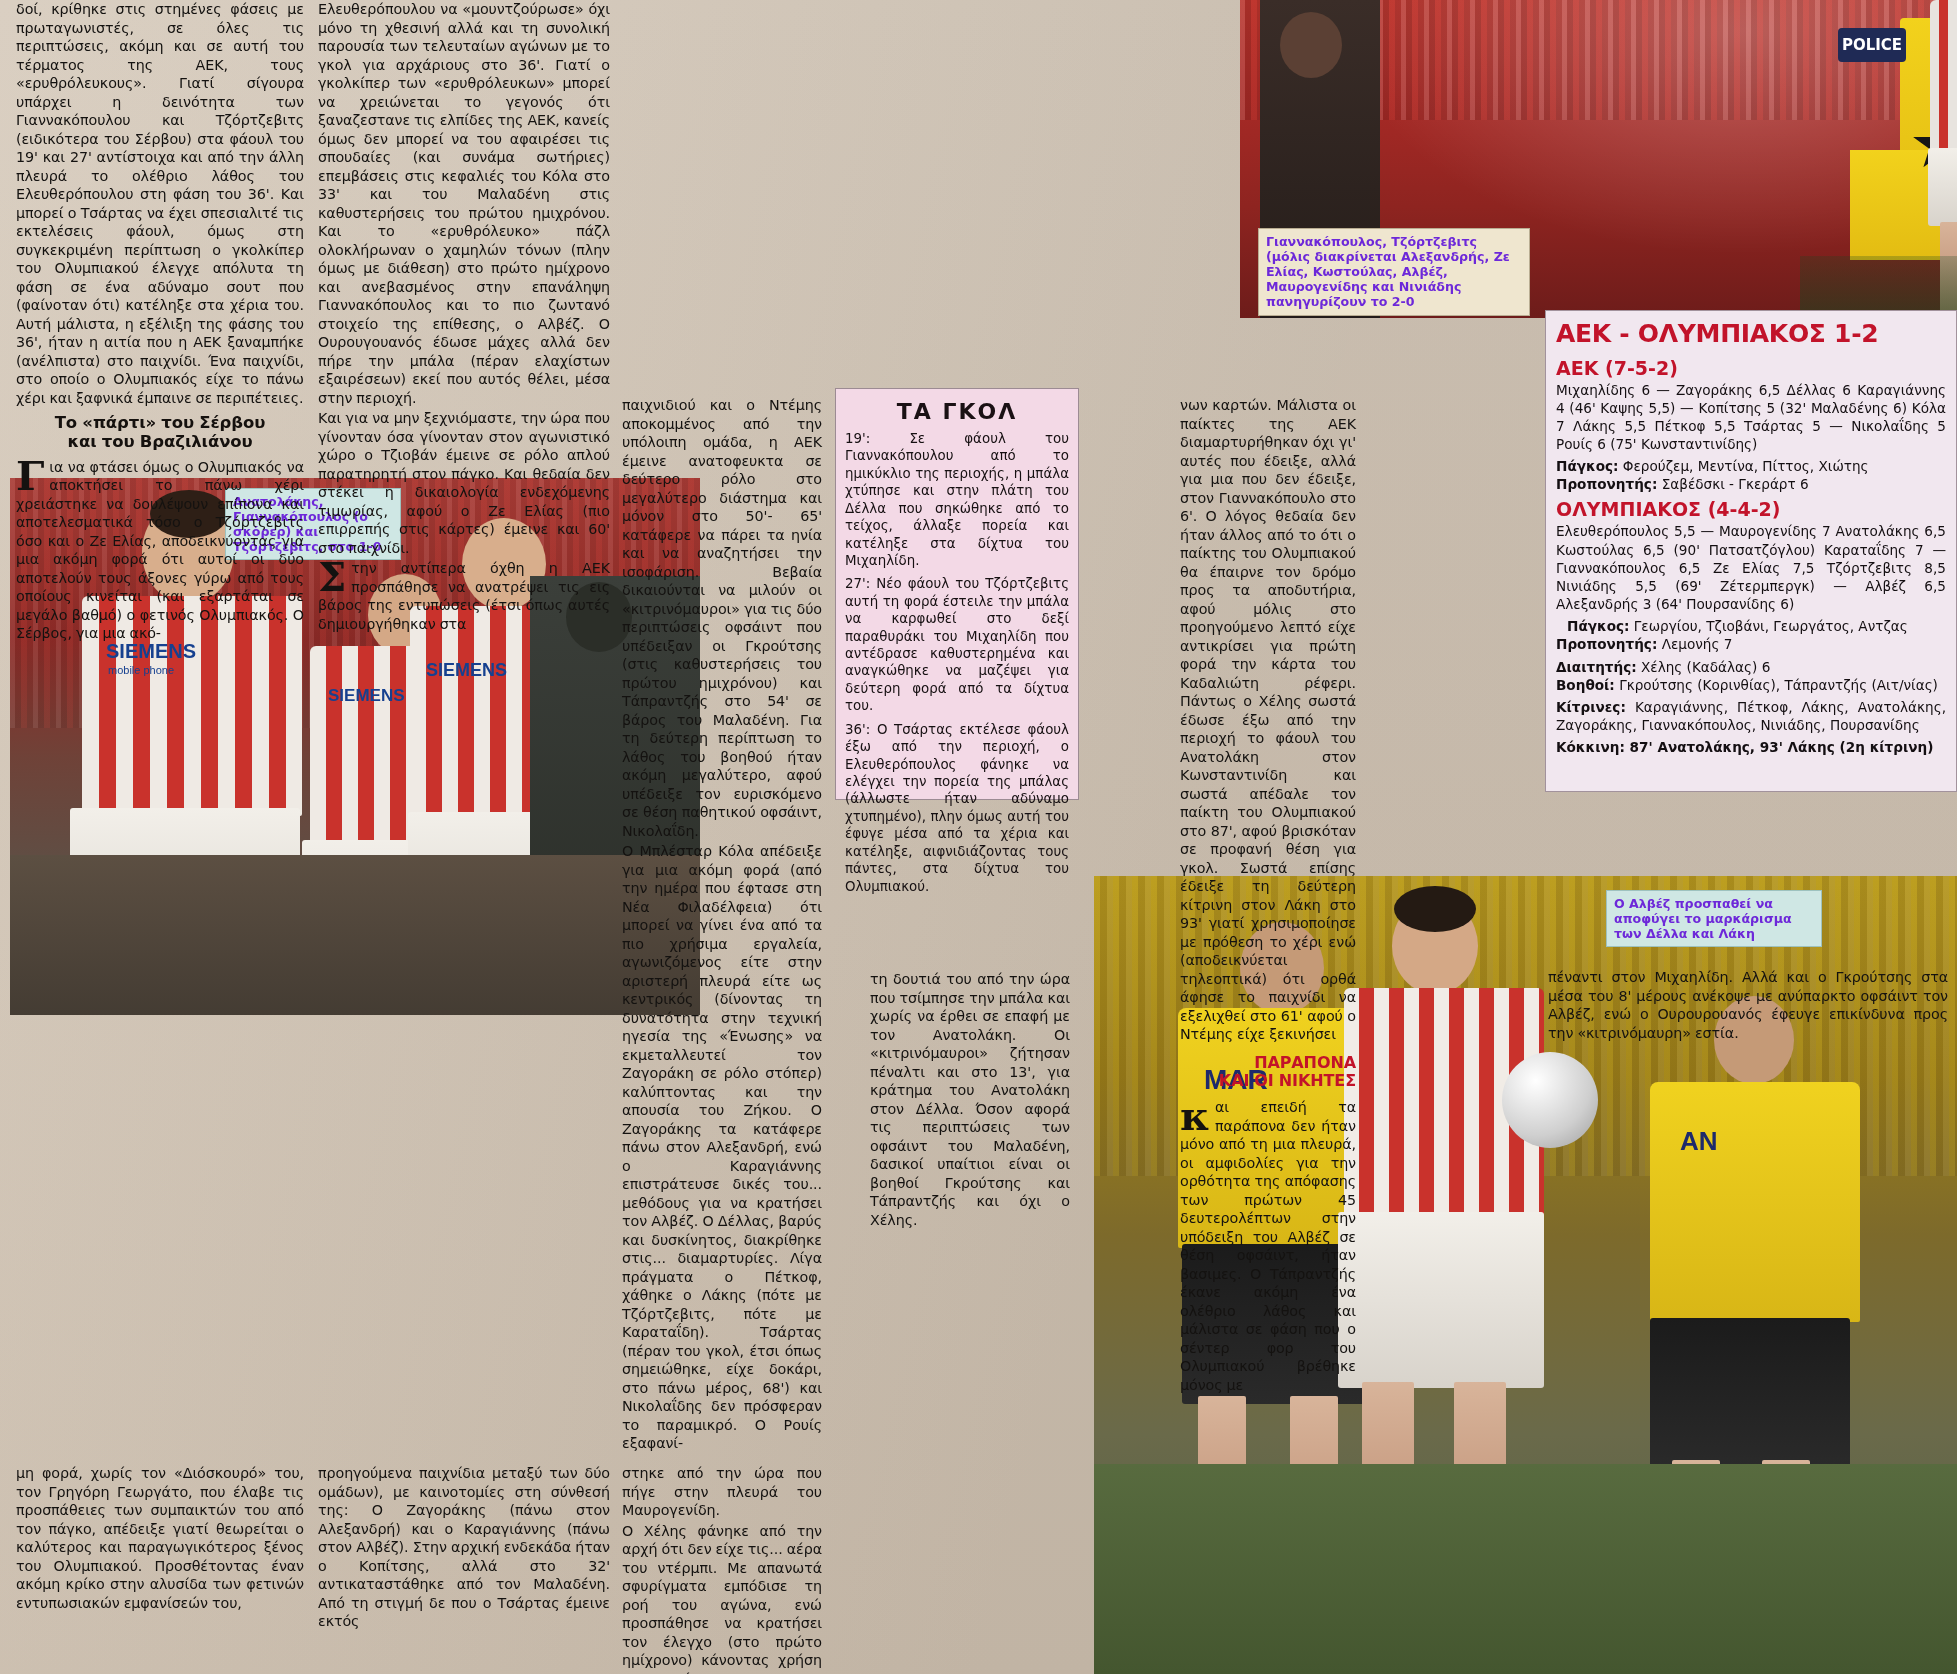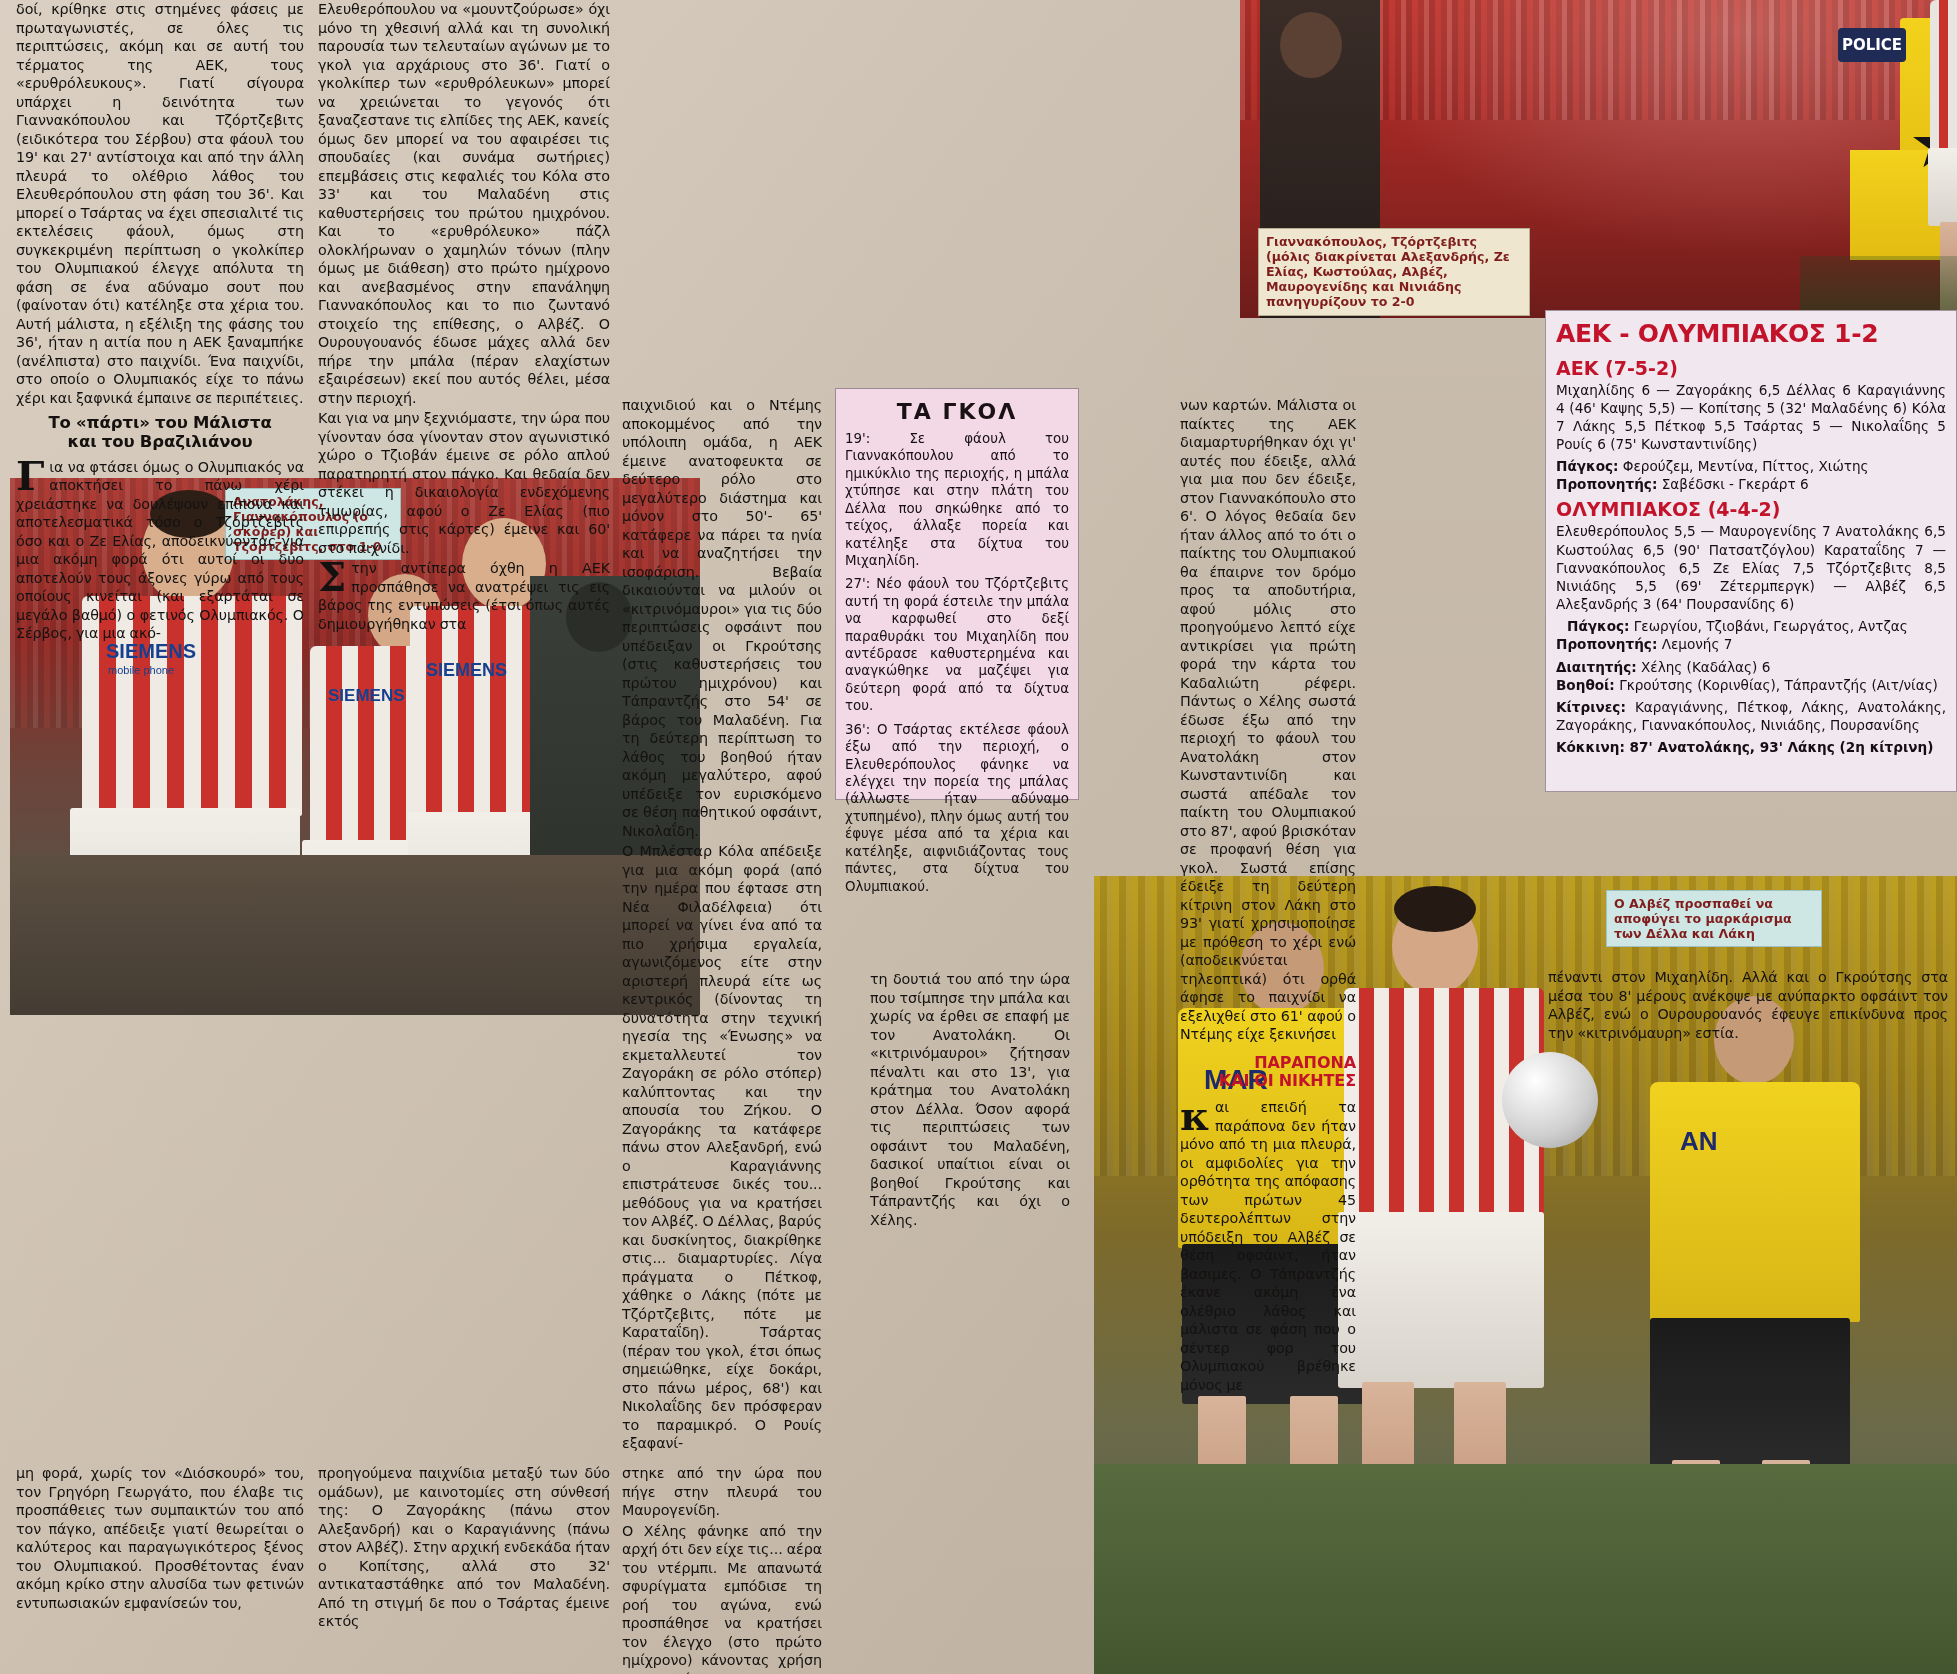--- a/index.html
+++ b/index.html
@@ -95,21 +95,21 @@
     background: linear-gradient(180deg,#f2d21c,#e3bc12);
   }
 
   
   .caption {
     position: absolute;
     font-family: "DejaVu Sans", sans-serif;
     font-weight: bold;
     font-size: 12.6px;
     line-height: 1.2;
-    color: #7f1d1d;
+    color: #6d28d9;
     background: #efe6cf;
     border: 1px solid #b9ad92;
     padding: 5px 7px;
   }
   .caption.teal { background: #cfe7e4; border-color: #9ec2bf; }
 
   
   #photo-mid {
     left: 10px; top: 478px; width: 690px; height: 537px;
     background:
@@ -277,21 +277,21 @@
     <div class="leg" style="left:578px; top:584px; width:48px; height:190px;"></div>
     <div class="leg" style="left:668px; top:584px; width:48px; height:190px;"></div>
 
     <div style="position:absolute; left:0; bottom:0; width:100%; height:210px; background:linear-gradient(180deg,#586b3f,#44562f);"></div>
   </div>
 
   <div class="caption teal" style="left:1606px; top:890px; width:200px;">Ο Αλβέζ προσπαθεί να αποφύγει το μαρκάρισμα των Δέλλα και Λάκη</div>
 
   <div class="col" style="left:16px; top:0px; width:288px;">
     <p>δοί, κρίθηκε στις στημένες φάσεις με πρωταγωνιστές, σε όλες τις περιπτώσεις, ακόμη και σε αυτή του τέρματος της ΑΕΚ, τους «ερυθρόλευκους». Γιατί σίγουρα υπάρχει η δεινότητα των Γιαννακόπουλου και Τζόρτζεβιτς (ειδικότερα του Σέρβου) στα φάουλ του 19' και 27' αντίστοιχα και από την άλλη πλευρά το ολέθριο λάθος του Ελευθερόπουλου στη φάση του 36'. Και μπορεί ο Τσάρτας να έχει σπεσιαλιτέ τις εκτελέσεις φάουλ, όμως στη συγκεκριμένη περίπτωση ο γκολκίπερ του Ολυμπιακού έλεγχε απόλυτα τη φάση σε ένα αδύναμο σουτ που (φαίνοταν ότι) κατέληξε στα χέρια του. Αυτή μάλιστα, η εξέλιξη της φάσης του 36', ήταν η αιτία που η ΑΕΚ ξαναμπήκε (ανέλπιστα) στο παιχνίδι. Ένα παιχνίδι, στο οποίο ο Ολυμπιακός είχε το πάνω χέρι και ξαφνικά έμπαινε σε περιπέτειες.</p>
-    <div class="sub-head" style="white-space:pre-line;">Το «πάρτι» του Μάλιστα
+    <div class="sub-head" style="white-space:pre-line;">Το «πάρτι» του Σέρβου
 και του Βραζιλιάνου</div>
     <p class="dropcap">Για να φτάσει όμως ο Ολυμπιακός να αποκτήσει το πάνω χέρι χρειάστηκε να δουλέψουν επίπονα και αποτελεσματικά τόσο ο Τζόρτζεβιτς όσο και ο Ζε Ελίας, αποδεικνύοντας για μια ακόμη φορά ότι αυτοί οι δύο αποτελούν τους άξονες γύρω από τους οποίους κινείται (και εξαρτάται σε μεγάλο βαθμό) ο φετινός Ολυμπιακός. Ο Σέρβος, για μια ακό-</p>
   </div>
 
   <div class="col" style="left:16px; top:1464px; width:288px;">
     <p>μη φορά, χωρίς τον «Διόσκουρό» του, τον Γρηγόρη Γεωργάτο, που έλαβε τις προσπάθειες των συμπαικτών του από τον πάγκο, απέδειξε γιατί θεωρείται ο καλύτερος και παραγωγικότερος ξένος του Ολυμπιακού. Προσθέτοντας έναν ακόμη κρίκο στην αλυσίδα των φετινών εντυπωσιακών εμφανίσεών του,</p>
   </div>
 
   <div class="col" style="left:318px; top:0px; width:292px;">
     <p>Ελευθερόπουλου να «μουντζούρωσε» όχι μόνο τη χθεσινή αλλά και τη συνολική παρουσία των τελευταίων αγώνων με το γκολ για αρχάριους στο 36'. Γιατί ο γκολκίπερ των «ερυθρόλευκων» μπορεί να χρειώνεται το γεγονός ότι ξαναζεστανε τις ελπίδες της ΑΕΚ, κανείς όμως δεν μπορεί να του αφαιρέσει τις σπουδαίες (και συνάμα σωτήριες) επεμβάσεις στις κεφαλιές του Κόλα στο 33' και του Μαλαδένη στις καθυστερήσεις του πρώτου ημιχρόνου. Και το «ερυθρόλευκο» πάζλ ολοκλήρωναν ο χαμηλών τόνων (πλην όμως με διάθεση) στο πρώτο ημίχρονο και ανεβασμένος στην επανάληψη Γιαννακόπουλος και το πιο ζωντανό στοιχείο της επίθεσης, ο Αλβέζ. Ο Ουρουγουανός έδωσε μάχες αλλά δεν πήρε την μπάλα (πέραν ελαχίστων εξαιρέσεων) εκεί που αυτός θέλει, μέσα στην περιοχή.</p>

